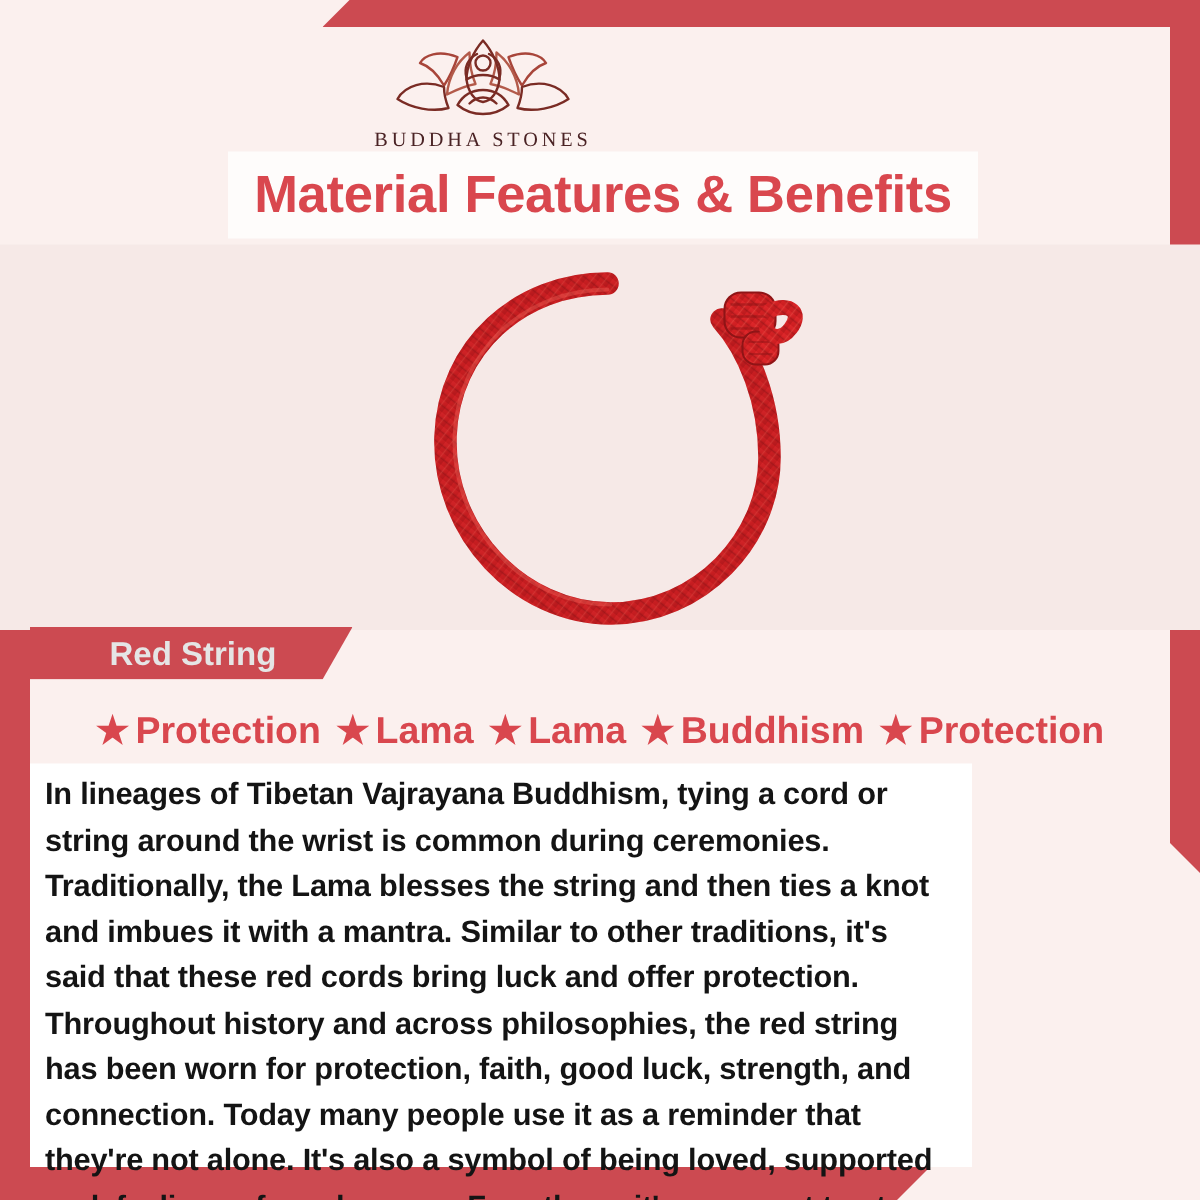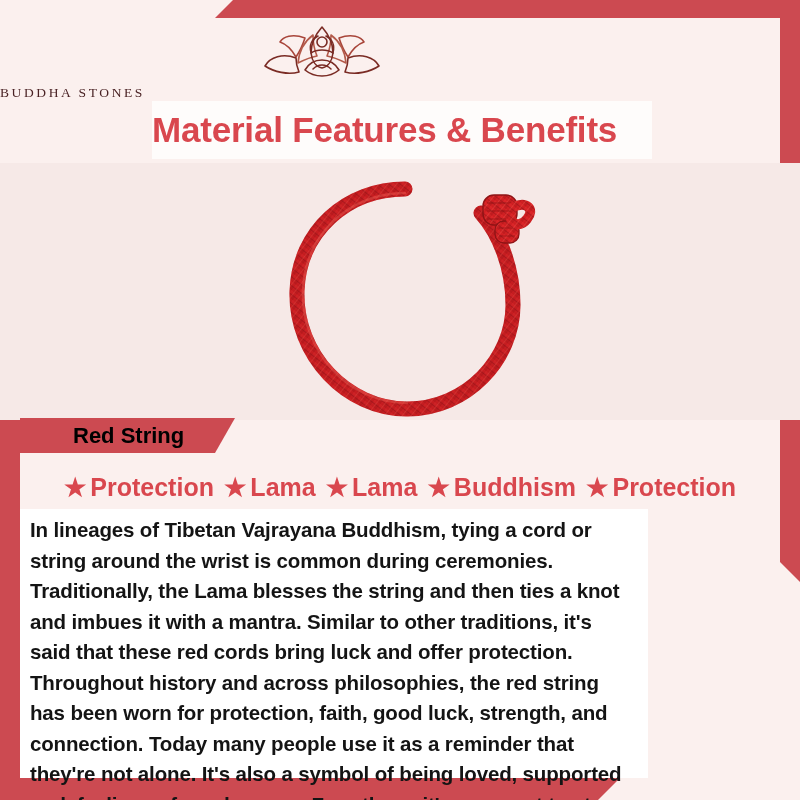--- a/index.html
+++ b/index.html
@@ -57,20 +57,21 @@
     background: #cc4a51;
     clip-path: polygon(0 0, 100% 0, calc(100% - 22px) 100%, 0 100%);
   }
 
   
   .logo-block {
     position: absolute;
     top: 20px;
     left: 0;
     width: 644px;
+    text-align: center;
   }
   .logo-mark {
     display: block;
     margin: 0 auto;
     width: 130px;
     height: 62px;
   }
   .logo-wordmark {
     display: block;
     margin-top: 3px;
@@ -84,21 +85,21 @@
   
   .title-banner {
     position: absolute;
     top: 101px;
     left: 152px;
     width: 500px;
     height: 58px;
     background: #fefcfb;
     display: flex;
     align-items: center;
-    justify-content: flex-start;
+    justify-content: center;
   }
   .title-text {
     font-size: 35px;
     font-weight: bold;
     color: #d9474e;
     letter-spacing: -0.2px;
     white-space: nowrap;
   }
 
   
@@ -125,21 +126,21 @@
     top: 418px;
     left: 20px;
     width: 215px;
     height: 35px;
     background: #cc4a51;
     clip-path: polygon(0 0, 100% 0, calc(100% - 20px) 100%, 0 100%);
     display: flex;
     align-items: center;
   }
   .redstring-text {
-    color: #000000;
+    color: #e5e5e5;
     font-size: 22px;
     font-weight: bold;
     padding-left: 53px;
     white-space: nowrap;
   }
 
   
   .benefits-row {
     position: absolute;
     top: 466px;

